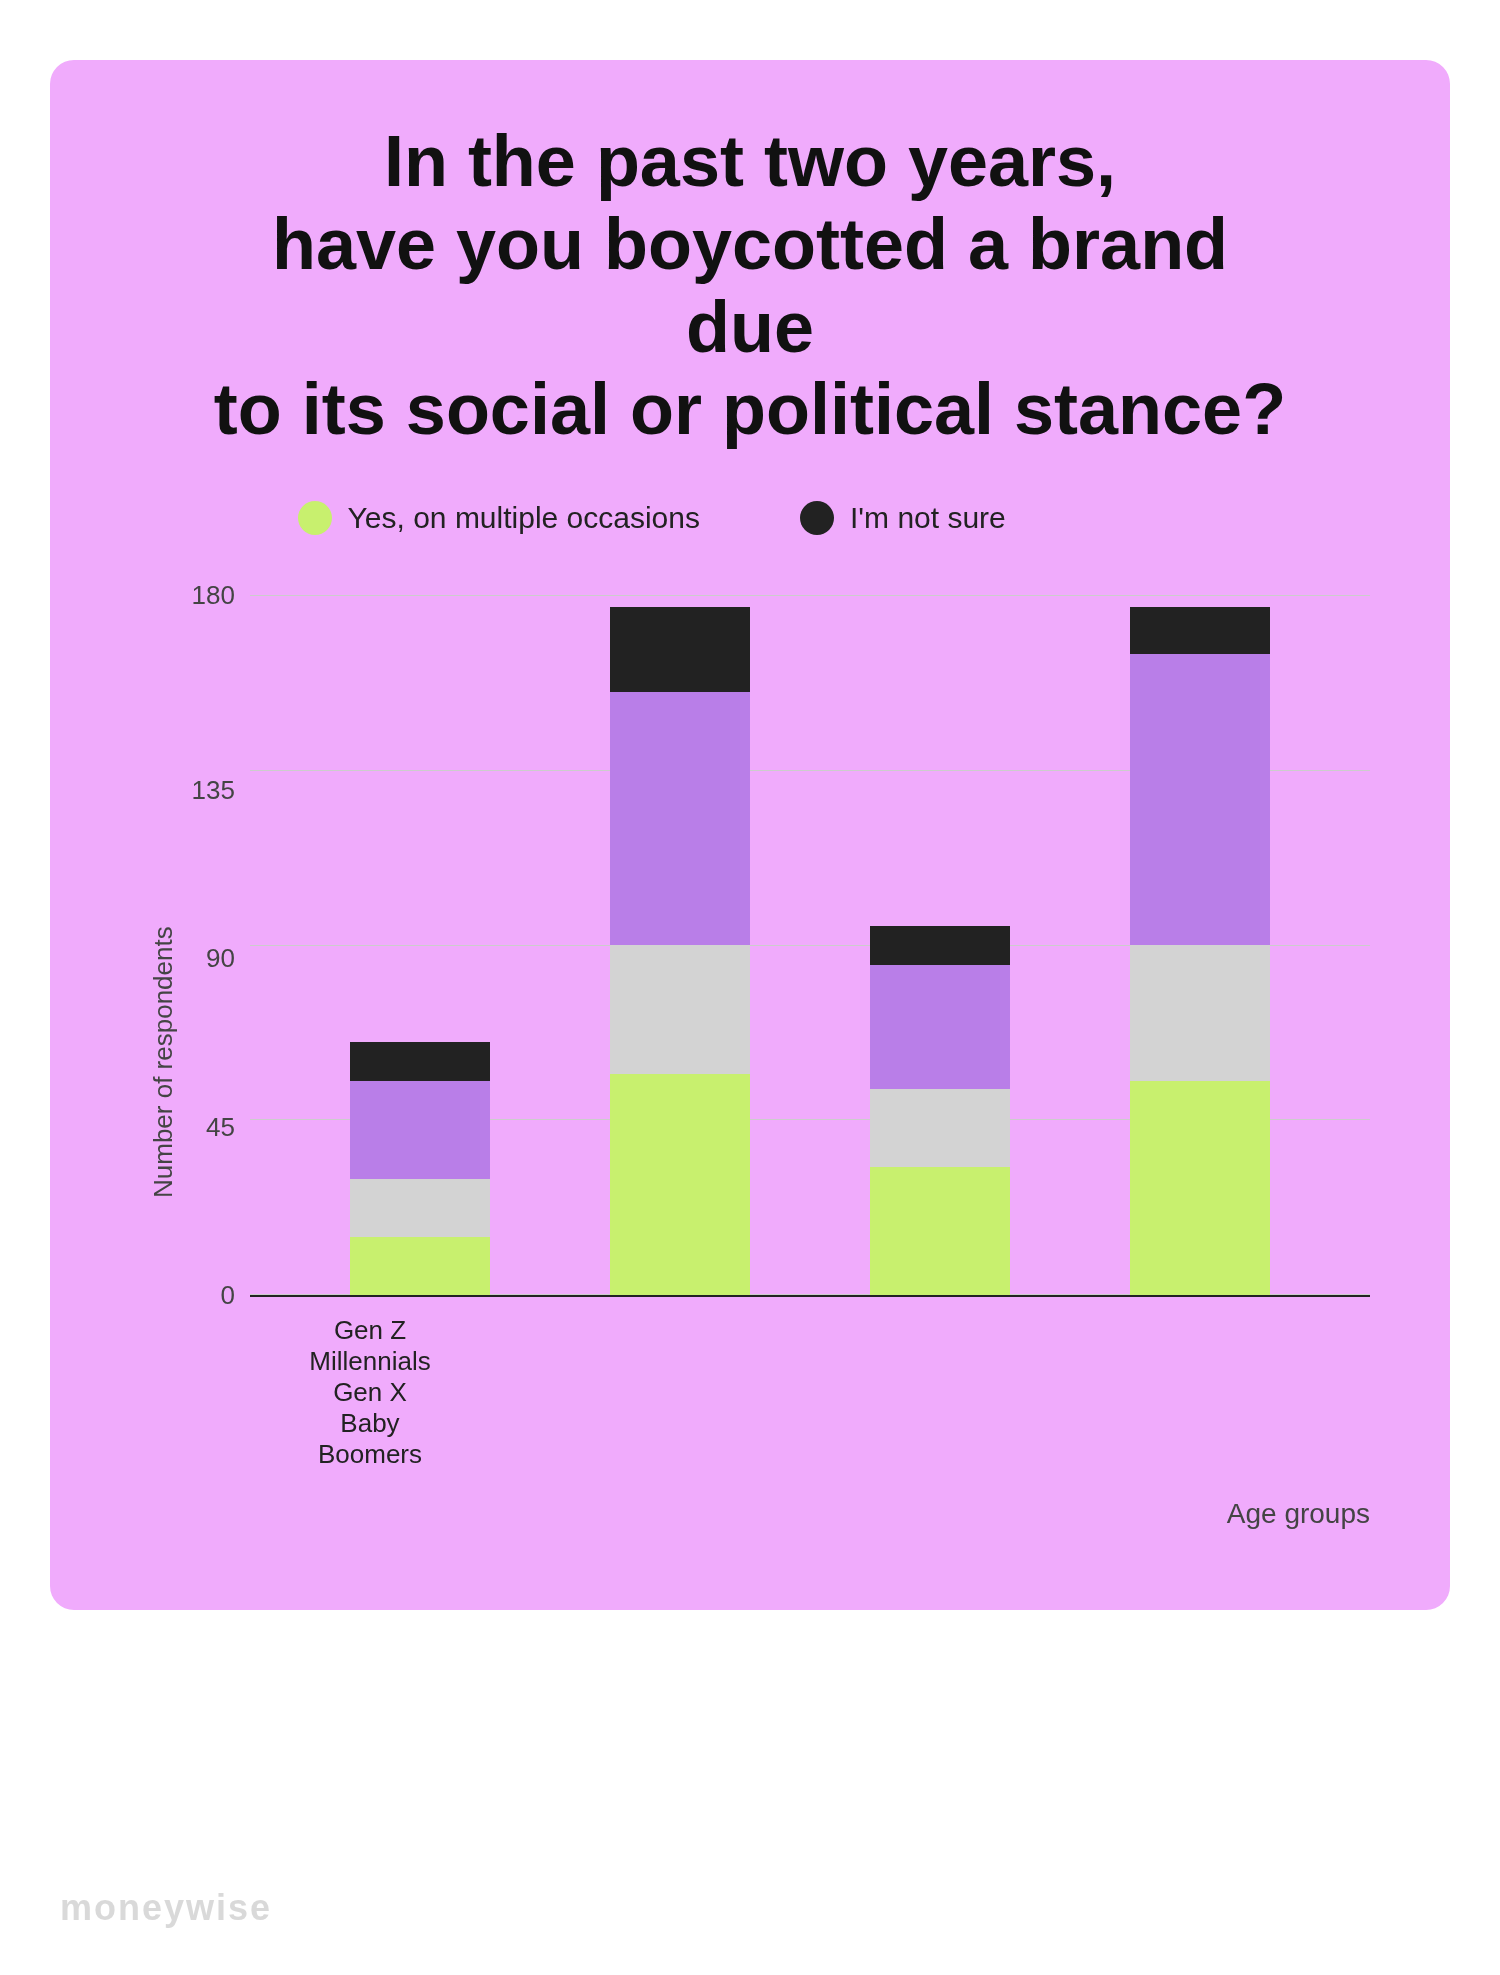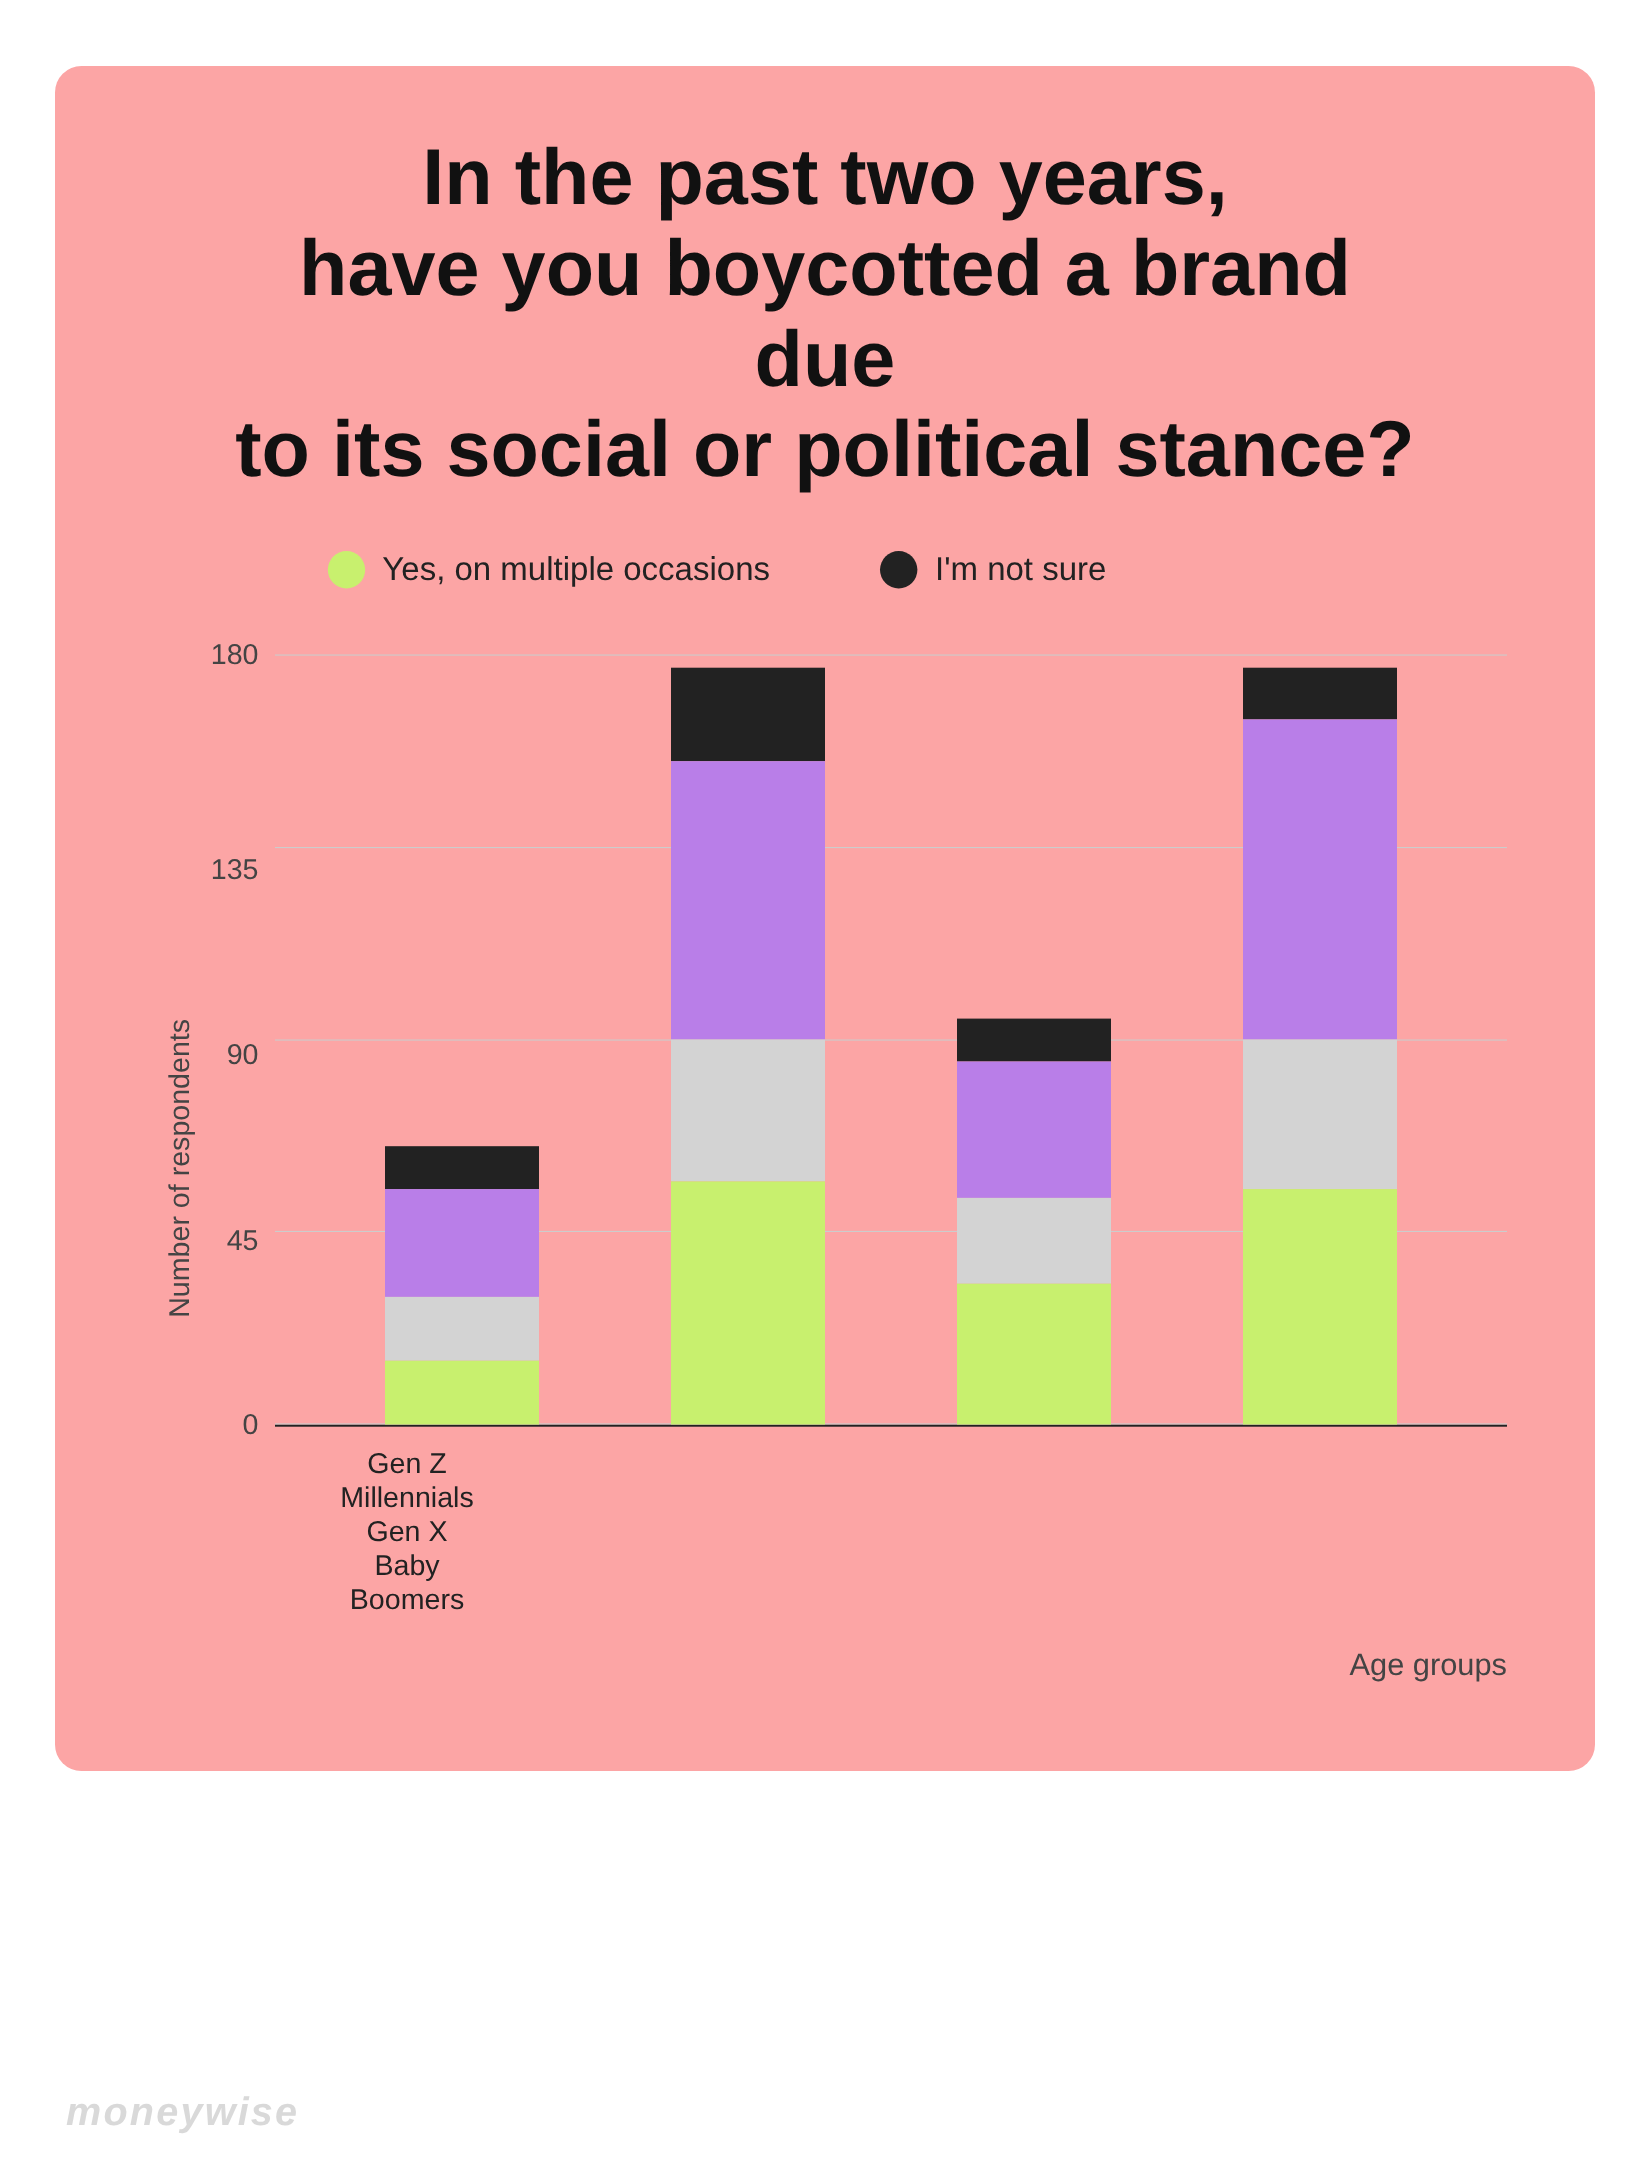--- a/index.html
+++ b/index.html
@@ -7,21 +7,21 @@
       width: 1500px;
       min-height: 1975px;
       background: #fff;
       font-family: 'Arial', sans-serif;
       display: flex;
       justify-content: center;
       align-items: flex-start;
       padding: 60px 40px 80px;
     }
     .card {
-      background: #fca5a5;
+      background: #f0abfc;
       border-radius: 24px;
       width: 100%;
       max-width: 1400px;
       padding: 60px 80px 80px;
       display: flex;
       flex-direction: column;
       align-items: center;
     }
     .chart-title {
       font-size: 72px;
@@ -165,27 +165,26 @@
     }
     .x-axis-title {
       text-align: right;
       font-size: 28px;
       color: #444;
       margin-top: 28px;
       margin-left: 70px;
     }
     .watermark {
       position: fixed;
-      bottom: 34px;
+      bottom: 46px;
       left: 60px;
       font-size: 36px;
       font-weight: 700;
       color: rgba(180,180,180,0.5);
       letter-spacing: 2px;
-      font-style: italic;
     }
   </style>
 </head>
 <body>
 
 <div class="card">
   <div class="chart-title">
     <span>In the past two years,</span><br>
     <span>have you boycotted a brand due</span><br>
     <span>to its social or political stance?</span>

